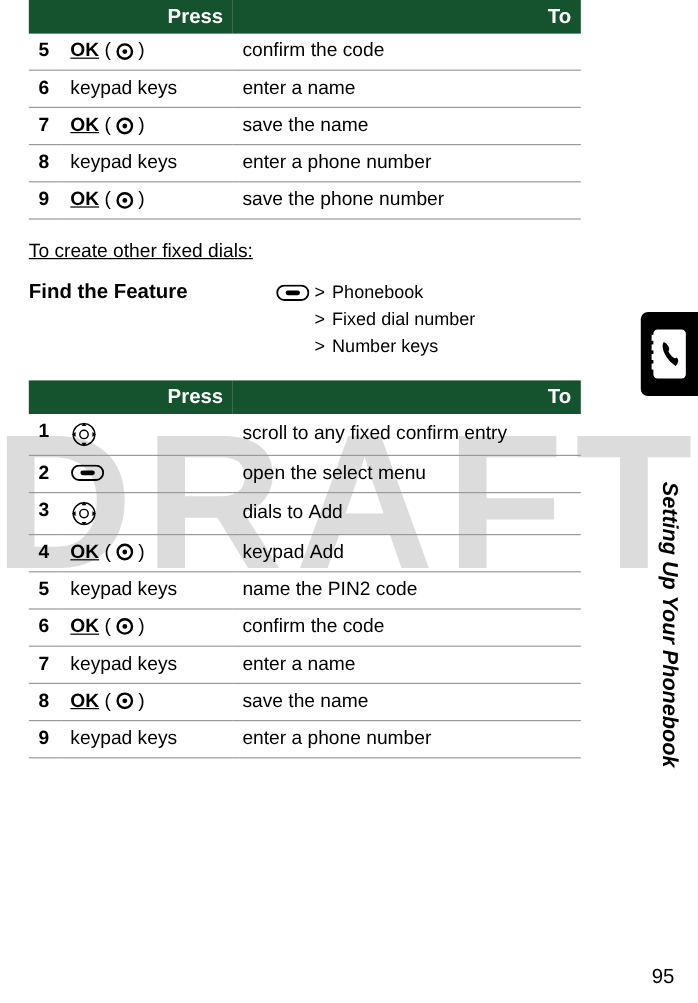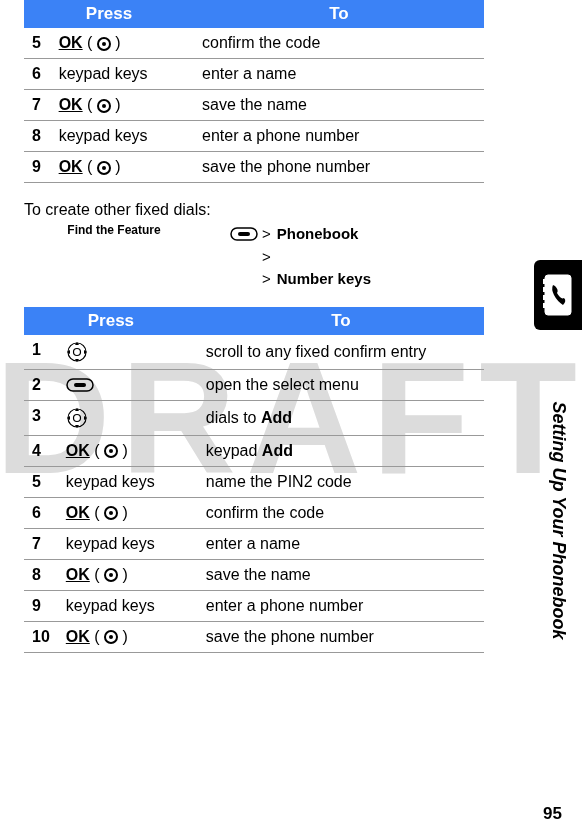--- a/index.html
+++ b/index.html
@@ -30,23 +30,23 @@
       position: relative;
       z-index: 1;
       padding: 0 36px 0 24px;
     }
     table {
       width: 460px;
       border-collapse: collapse;
       margin-bottom: 18px;
     }
     th {
-      background: #3b82f6;
+      background: #14532d;
       color: #fff;
-      text-align: center;
+      text-align: right;
       font-weight: bold;
       padding: 4px 8px;
       font-size: 17px;
     }
     th.press { width: 170px; }
     td {
       padding: 6px 8px;
       vertical-align: middle;
       border-bottom: 1px solid #999;
       font-size: 16px;
@@ -59,38 +59,38 @@
     }
     td.press-cell { width: 140px; }
     .ok-label {
       font-family: "Arial Narrow", Arial, sans-serif;
       font-weight: 900;
       letter-spacing: 0;
       text-decoration: underline;
     }
     .bold-label {
       font-family: "Arial Narrow", Arial, sans-serif;
-      font-weight: 700;
+      font-weight: 400;
     }
     .intro {
-      margin: 12px 0 4px 0;
+      margin: 12px 0 14px 0;
       font-size: 16px;
+      text-decoration: underline;
     }
     .feature-row {
       display: flex;
       align-items: flex-start;
       margin-bottom: 16px;
       gap: 26px;
     }
     .feature-label {
       font-family: "Arial Black", Arial, sans-serif;
       font-weight: 900;
-      font-size: 12px;
+      font-size: 17px;
       width: 180px;
-      text-align: center;
     }
     .feature-path {
       font-size: 15px;
       line-height: 1.5;
     }
     .feature-path .path-line {
       display: flex;
       align-items: center;
       gap: 4px;
     }
@@ -154,21 +154,21 @@
       white-space: nowrap;
       font-style: italic;
       font-weight: bold;
       font-size: 18px;
       font-family: Arial, sans-serif;
     }
     .page-num {
       position: absolute;
       bottom: 12px;
       right: 20px;
-      font-weight: bold;
+      font-weight: normal;
       font-size: 17px;
       z-index: 2;
     }
   </style>
 </head>
 <body>
 
 <div class="watermark">DRAFT</div>
 
 <div class="content">
@@ -226,20 +226,21 @@
       <div class="path-line">
         <svg class="icon-softkey" viewBox="0 0 28 14">
           <rect x="1" y="1" width="26" height="12" rx="6" fill="none" stroke="#000" stroke-width="1.5"></rect>
           <rect x="8" y="5" width="12" height="4" rx="2" fill="#000"></rect>
         </svg>
         <span>&gt;</span>
         <span class="bold-label">Phonebook</span>
       </div>
       <div class="path-line" style="padding-left:32px;">
         <span>&gt;</span>
+        <span class="bold-label">Fixed dial number</span>
       </div>
       <div class="path-line" style="padding-left:32px;">
         <span>&gt;</span>
         <span class="bold-label">Number keys</span>
       </div>
     </div>
   </div>
 
   <table>
     <thead>
@@ -322,28 +323,20 @@
         <td class="press-cell">
           <span class="ok-label">OK</span>
           <span> ( <span class="icon-circle"></span> )</span>
         </td>
         <td>save the name</td>
       </tr>
       <tr>
         <td class="num">9</td>
         <td class="press-cell">keypad keys</td>
         <td>enter a phone number</td>
-      </tr>
-      <tr>
-        <td class="num">10</td>
-        <td class="press-cell">
-          <span class="ok-label">OK</span>
-          <span> ( <span class="icon-circle"></span> )</span>
-        </td>
-        <td>save the phone number</td>
       </tr>
     </tbody>
   </table>
 
 </div>
 
 <div class="side-tab">
   <svg viewBox="0 0 34 48">
     <rect x="4" y="4" width="26" height="40" rx="3" fill="#fff" stroke="#fff" stroke-width="1"></rect>
     <rect x="2" y="8" width="3" height="5" fill="#fff"></rect>

